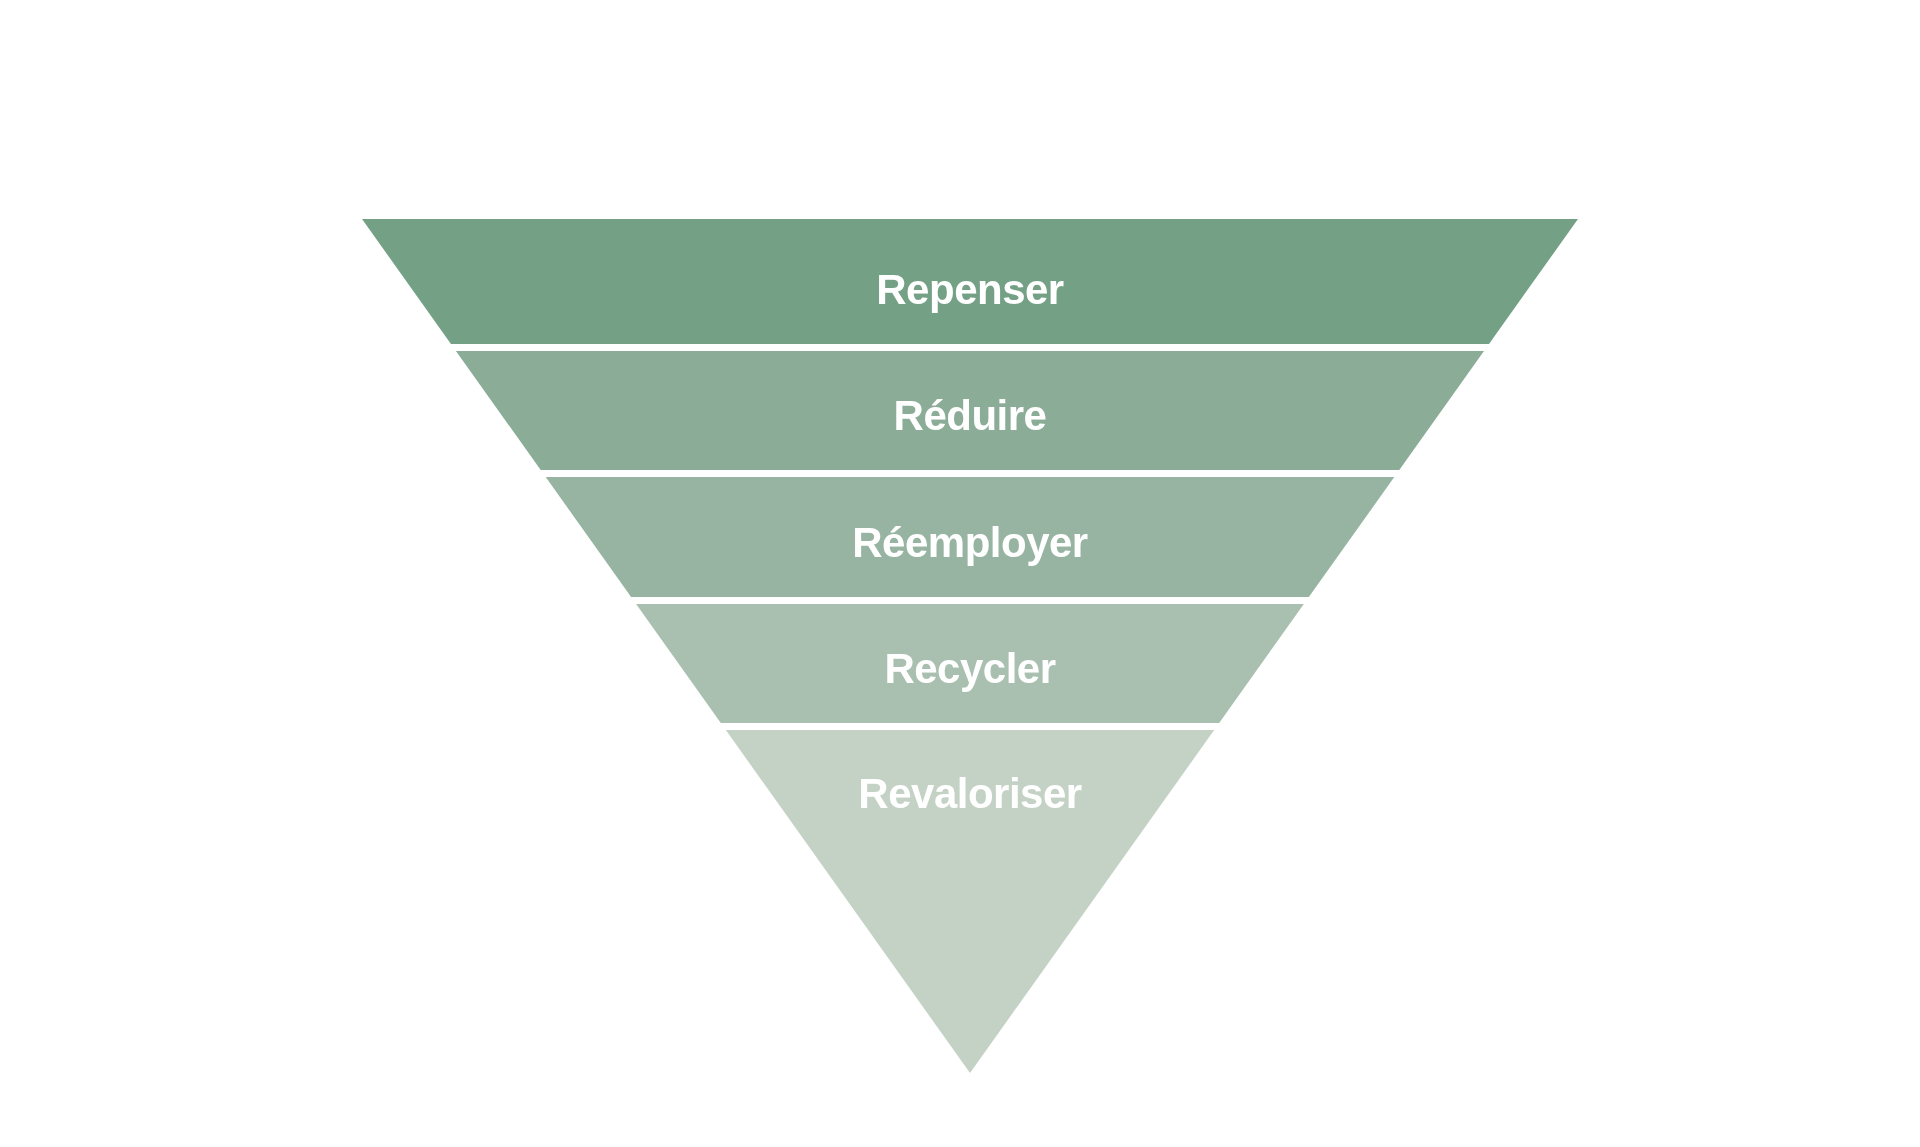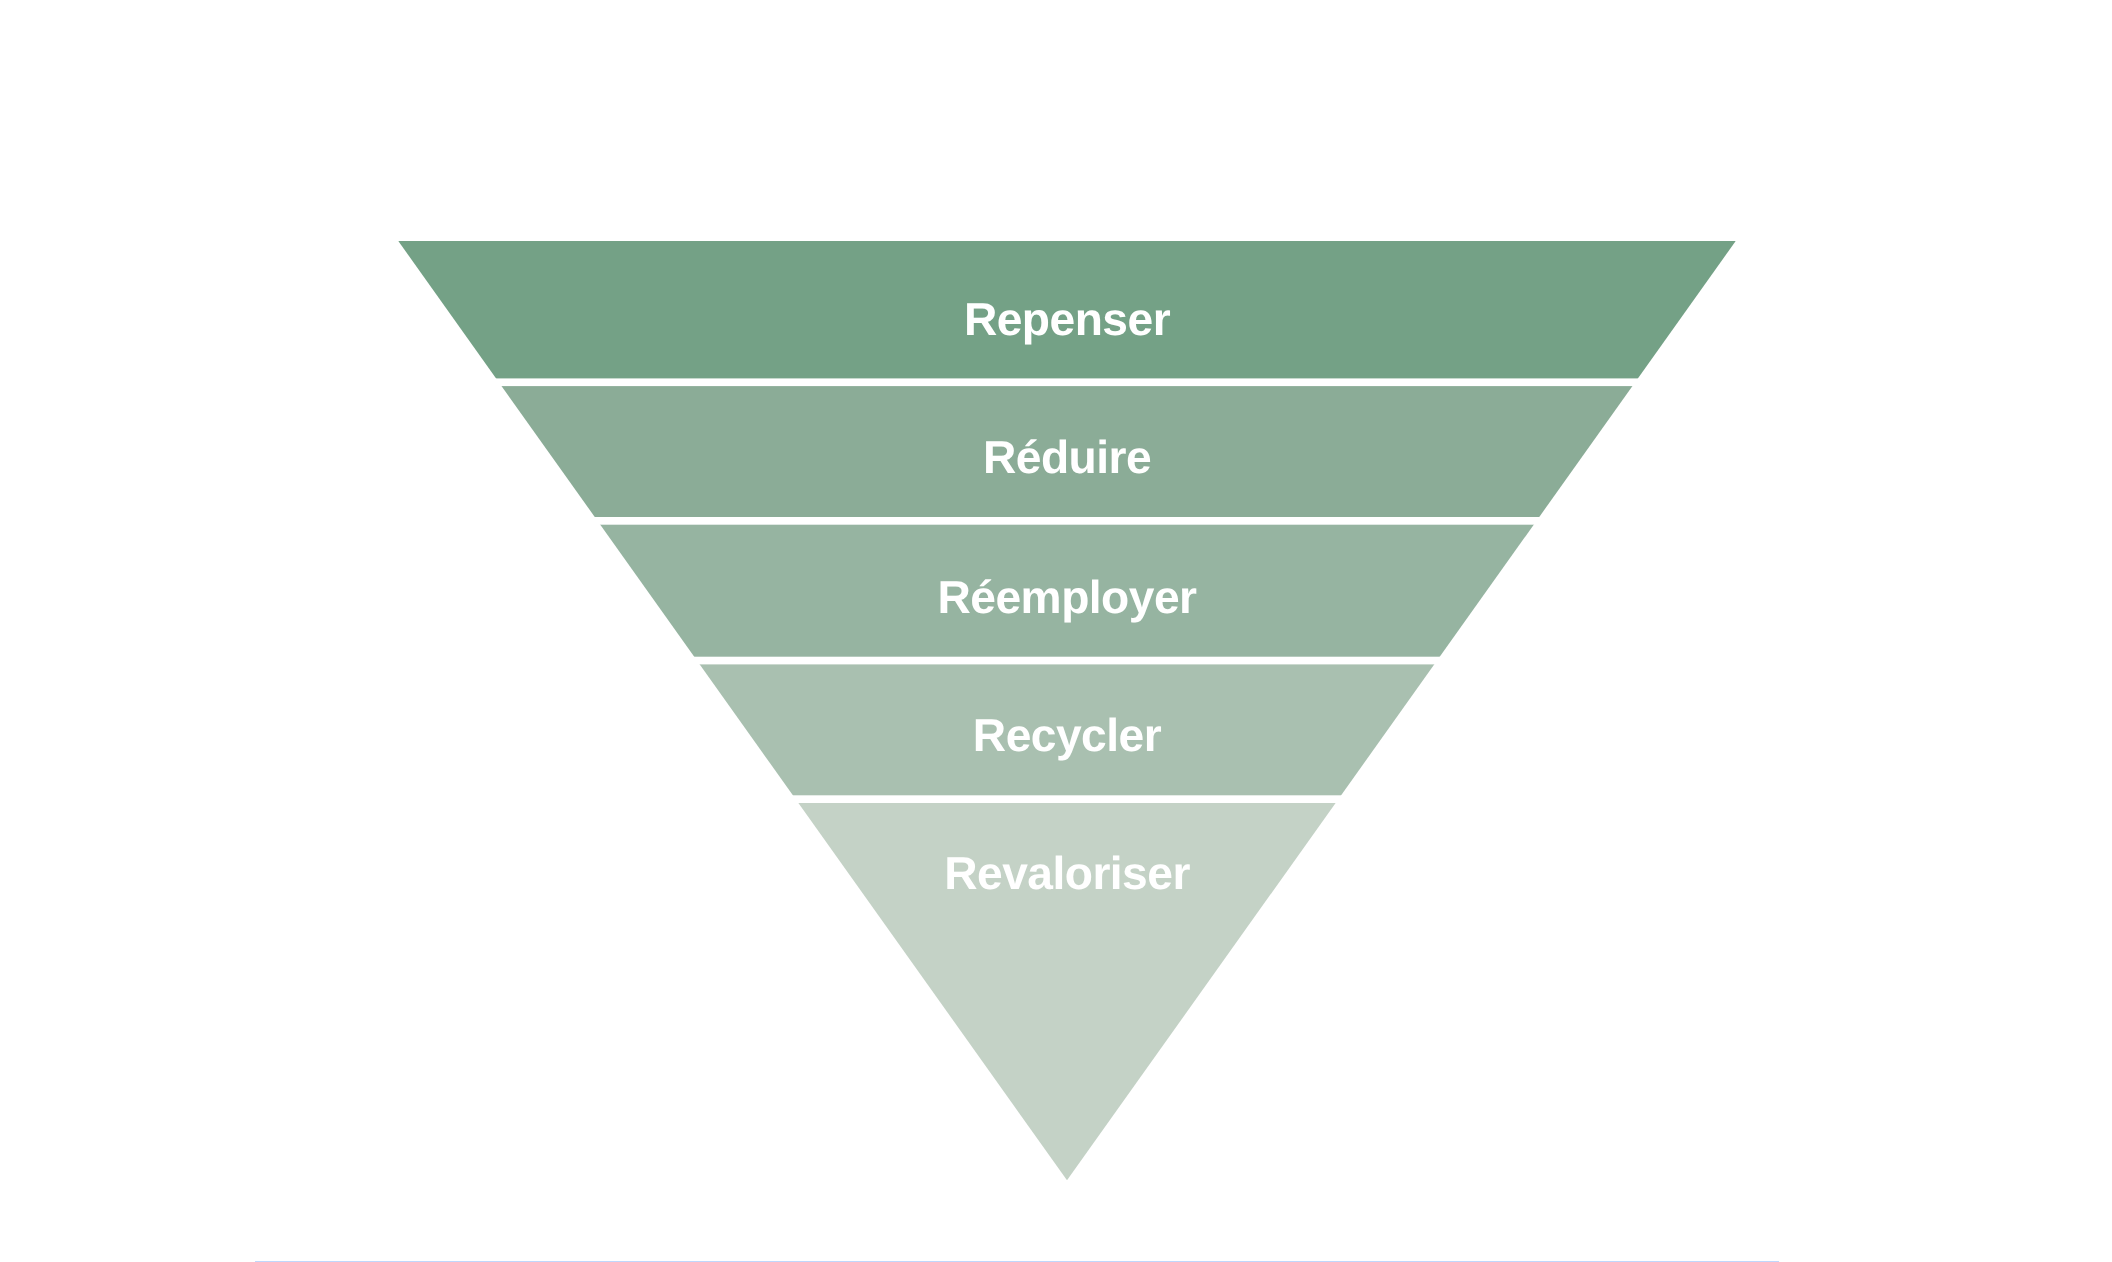--- a/index.html
+++ b/index.html
@@ -11,21 +11,21 @@
   body {
     width: 1920px;
     height: 1147px;
     overflow: hidden;
     font-family: "Liberation Sans", sans-serif;
   }
   #stage {
     position: relative;
     width: 1920px;
     height: 1147px;
-    background: #3b82f6;
+    background: #0369a1;
   }
   #pyramid-wrap {
     position: absolute;
     left: 0;
     top: 0;
     width: 1920px;
     height: 1147px;
   }
   svg#pyramid {
     display: block;

